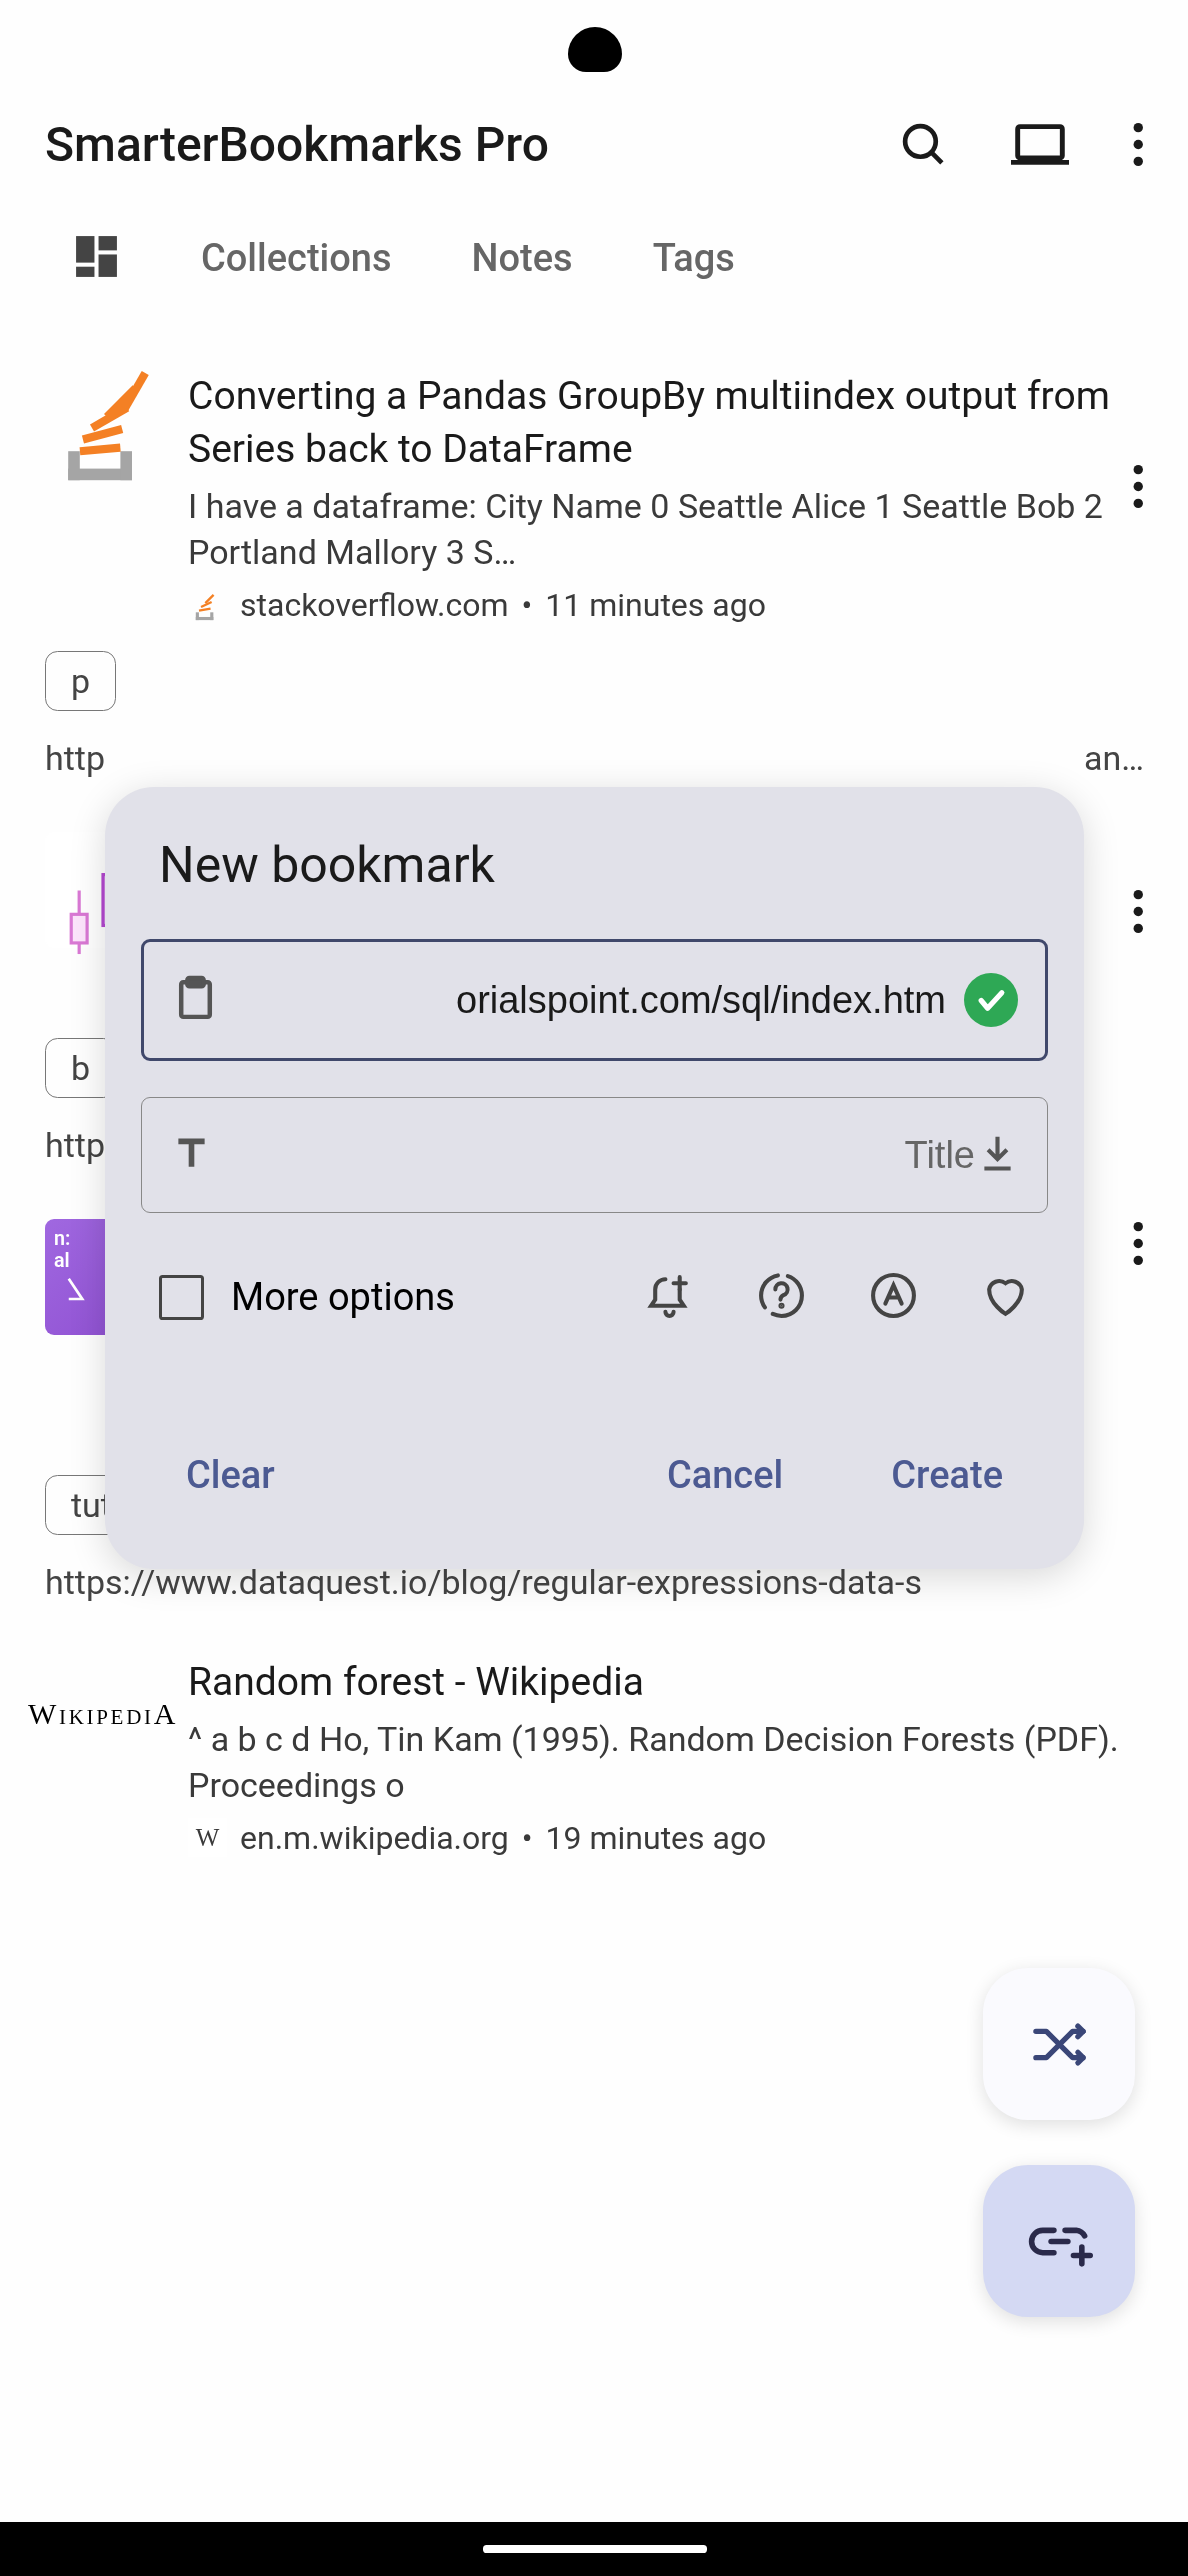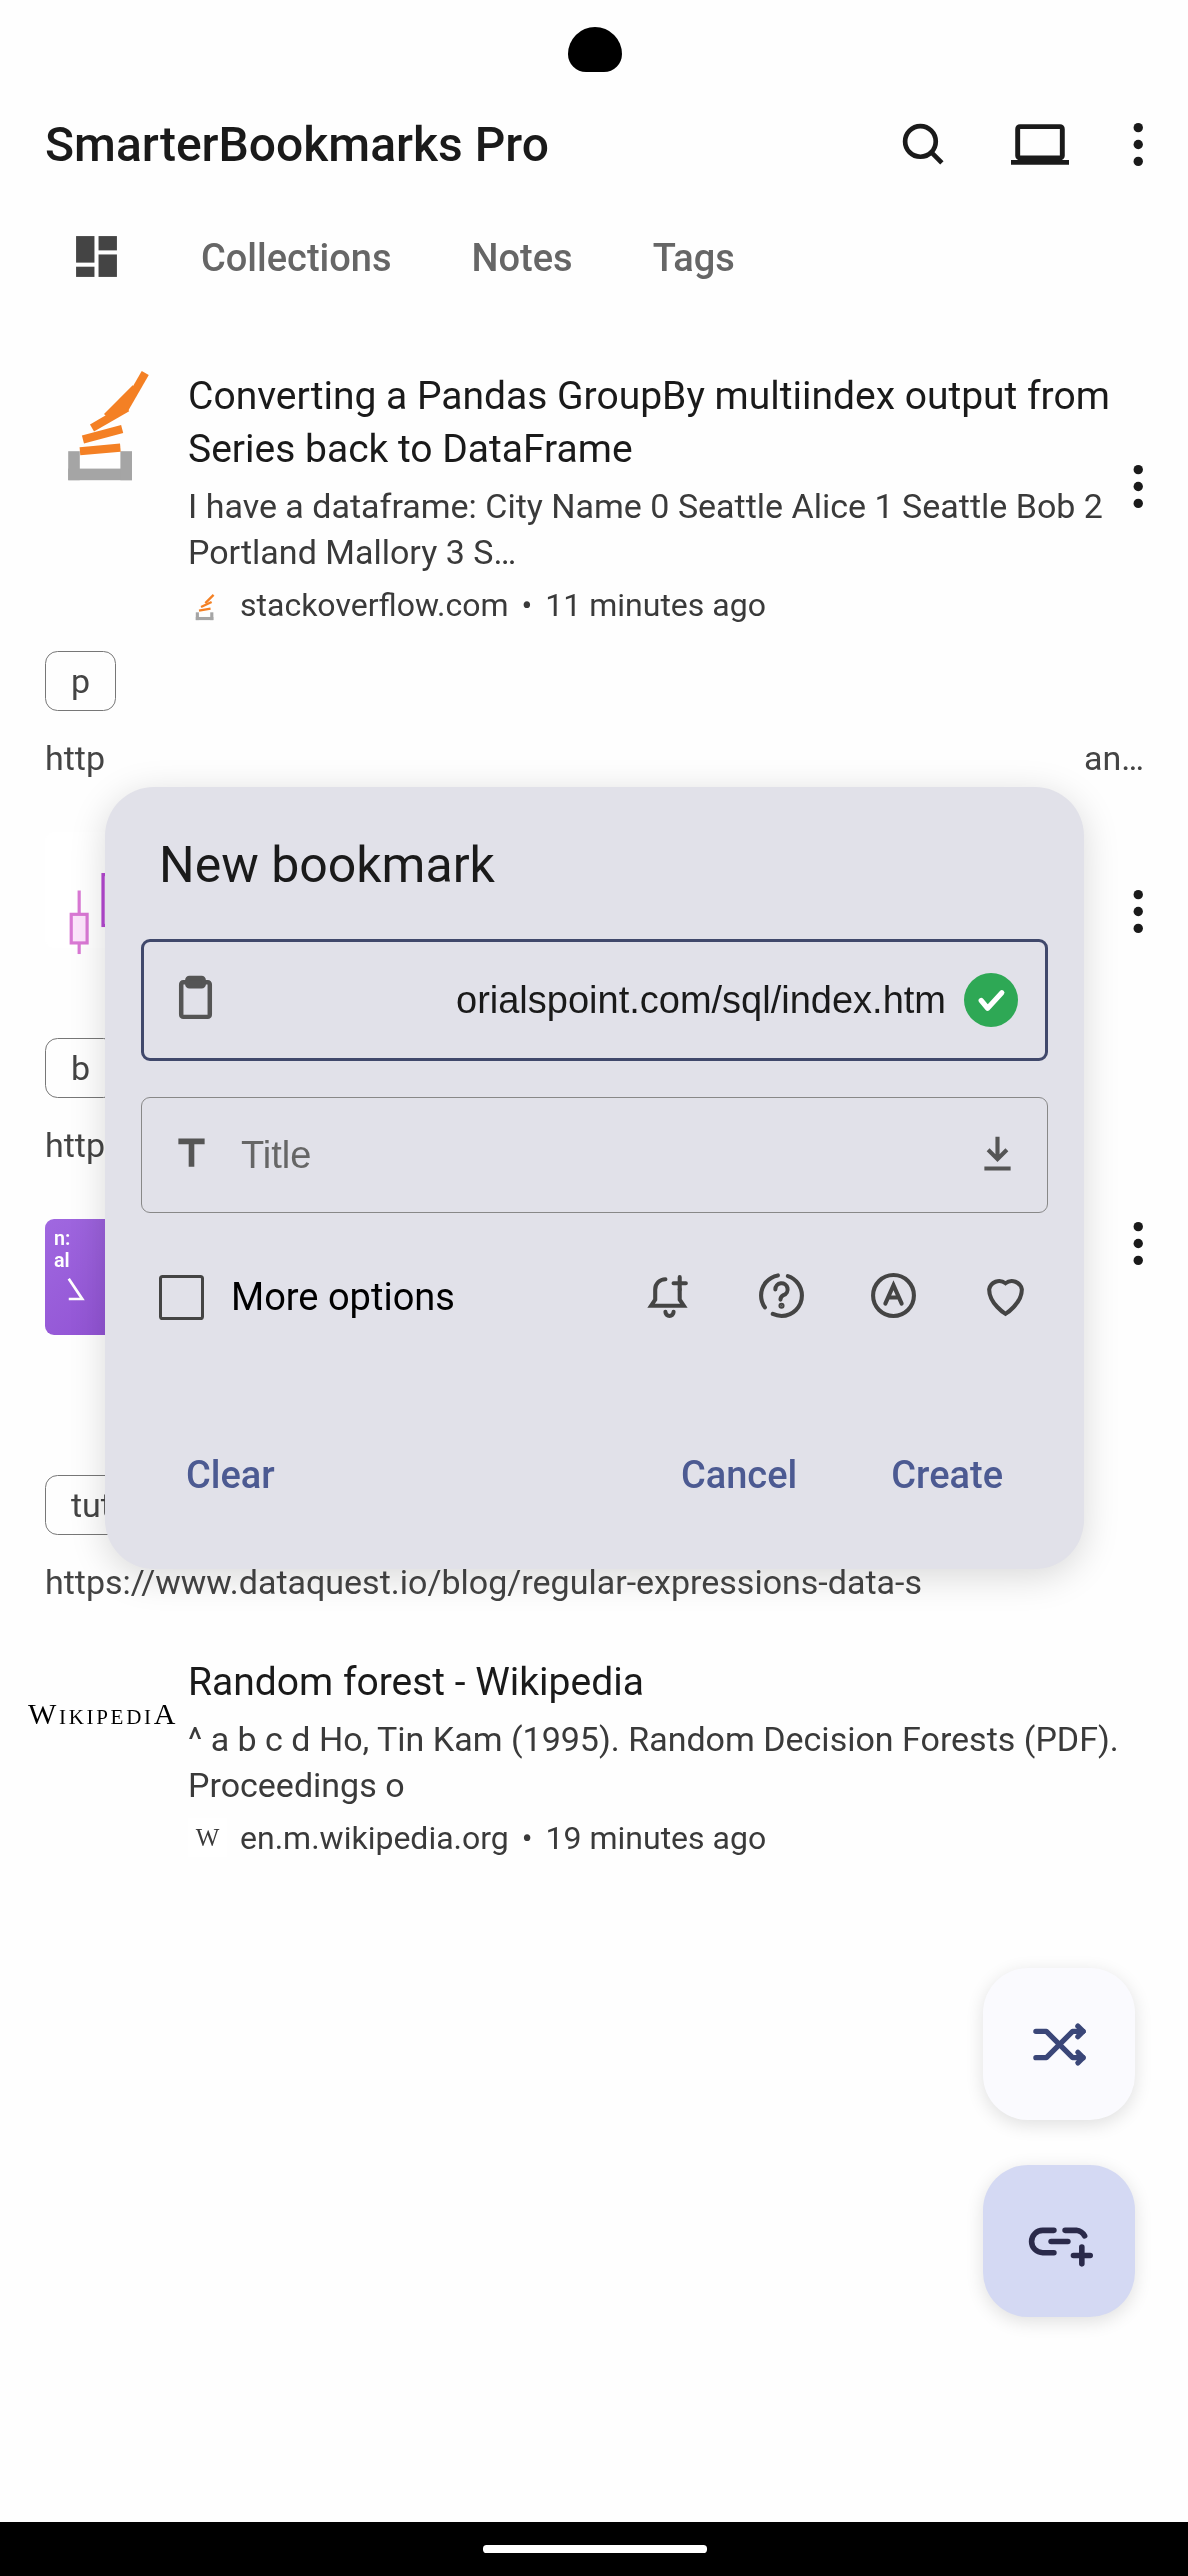--- a/index.html
+++ b/index.html
@@ -204,21 +204,21 @@
     flex: 1;
     font-size: 38px;
     border: none;
     background: transparent;
     outline: none;
     color: #1a1a1a;
     min-width: 0;
     text-align: right;
   }
   .input-field.title-empty {
-    text-align: left;
+    text-align: right;
   }
   .input-field::placeholder {
     color: #666;
   }
   .success-check {
     width: 54px;
     height: 54px;
     background: #2ea855;
     border-radius: 50%;
     display: flex;
@@ -254,21 +254,21 @@
   }
   .dialog-btn {
     font-size: 38px;
     font-weight: 500;
     color: #4c5a92;
     cursor: pointer;
     padding: 18px 27px;
   }
   .dialog-btn-group {
     display: flex;
-    gap: 40px;
+    gap: 54px;
   }
   .fab {
     position: absolute;
     width: 152px;
     height: 152px;
     border-radius: 45px;
     display: flex;
     align-items: center;
     justify-content: center;
     box-shadow: 0 4.5px 18px rgba(0,0,0,0.12);

